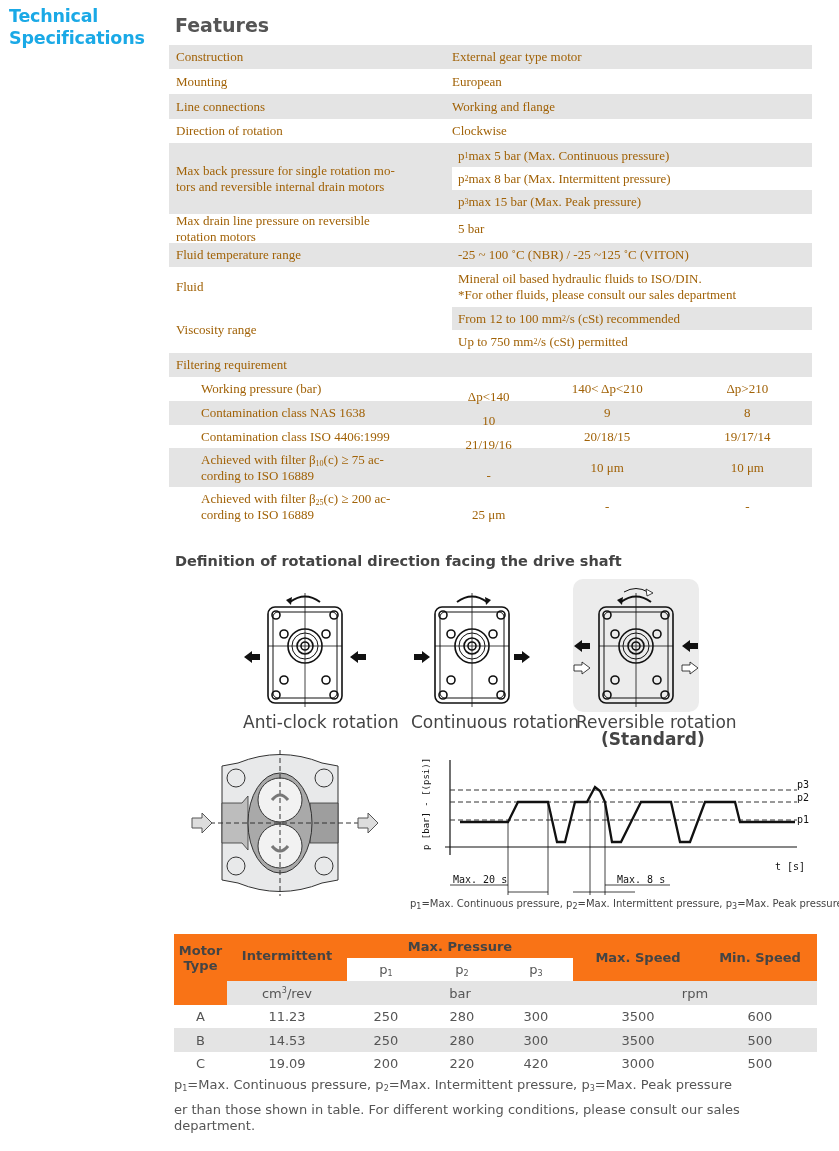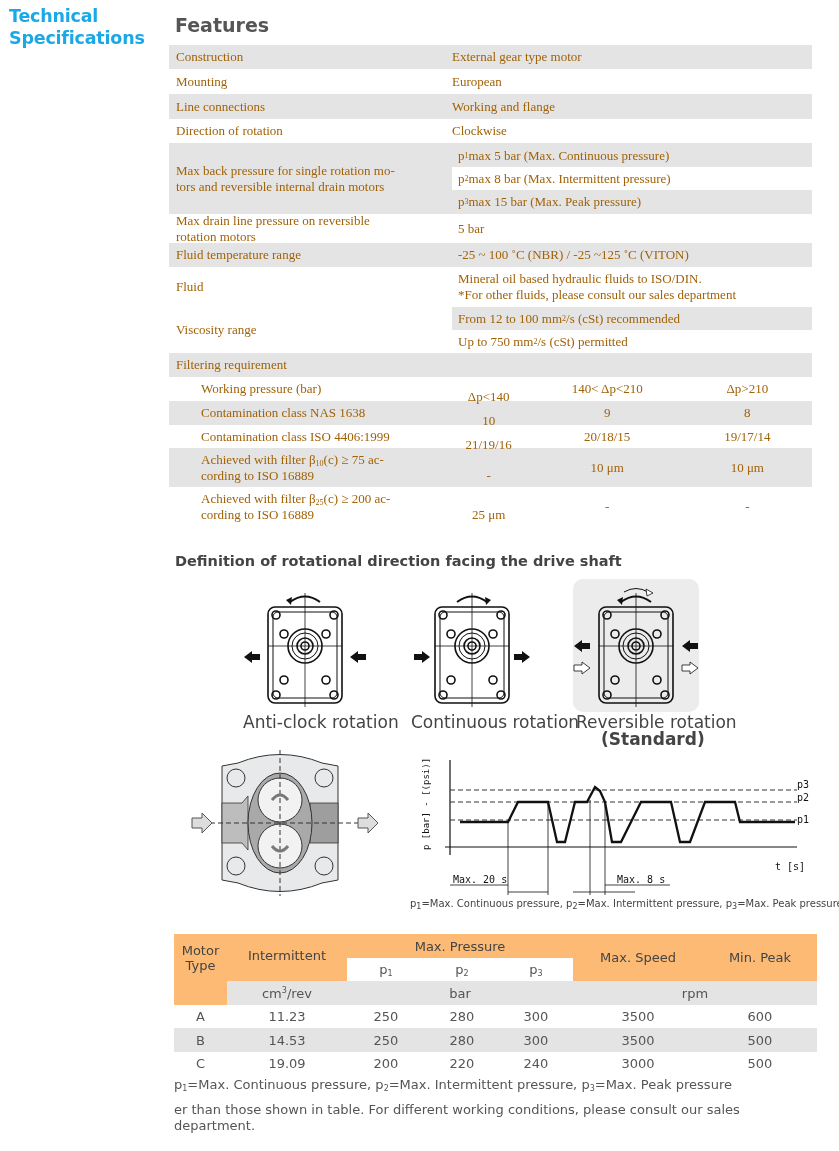--- a/index.html
+++ b/index.html
@@ -20,21 +20,21 @@
   .filter-row .c { text-align: center; }
   .c1 { width: 100px; margin-top: 16px; } .c2 { width: 110px; } .c3 { width: 150px; }
   sub { font-size: 8px; vertical-align: -2px; line-height: 0; }
   sup { font-size: 8px; line-height: 0; }
   .h-def { position: absolute; left: 175px; top: 553px; font-size: 14.5px; font-weight: bold; color: #444; }
   .pump { position: absolute; }
   .pump-label { position: absolute; font-size: 17px; color: #444; text-align: center; white-space: nowrap; }
   .rev-bg { position: absolute; left: 573px; top: 579px; width: 126px; height: 133px; background: #ececec; border-radius: 10px; }
   .mt { position: absolute; left: 174px; top: 934px; width: 643px; font-size: 13px; color: #555; border-collapse: collapse; }
   .mt td, .mt th { padding: 0; text-align: center; font-weight: normal; }
-  .mt .hb { background: #fdba74; font-weight: normal; color: #444; }
+  .mt .hb { background: #f97316; font-weight: bold; color: #444; }
   .note { position: absolute; left: 174px; font-size: 13px; color: #555; line-height: 16px; width: 650px; }
 </style>
 </head>
 <body>
 
 <div class="side-title">
   <div>Technical</div>
   <div>Specifications</div>
 </div>
 
@@ -290,21 +290,21 @@
 <table class="mt">
   <tbody>
       <tr style="height:24px">
     <th class="hb" rowspan="2" style="width:53px">
           <div>Motor</div>
           <div>Type</div>
         </th>
     <th class="hb" rowspan="2" style="width:120px;vertical-align:top;padding-top:14px">Intermittent</th>
     <th class="hb" colspan="3">Max. Pressure</th>
     <th class="hb" rowspan="2" style="width:130px">Max. Speed</th>
-    <th class="hb" rowspan="2">Min. Peak</th>
+    <th class="hb" rowspan="2">Min. Speed</th>
   </tr>
   <tr style="height:23px">
     <th style="width:78px"><span>p</span><sub>1</sub></th>
     <th style="width:74px"><span>p</span><sub>2</sub></th>
     <th style="width:74px"><span>p</span><sub>3</sub></th>
   </tr>
   <tr style="height:24px">
     <td class="hb"></td>
     <td class="g"><span>cm</span><sup>3</sup><span>/rev</span></td>
     <td class="g" colspan="3">bar</td>
@@ -326,21 +326,21 @@
         <td>280</td>
         <td>300</td>
     <td>3500</td>
         <td>500</td>
   </tr>
   <tr style="height:23px">
     <td>C</td>
         <td>19.09</td>
     <td>200</td>
         <td>220</td>
-        <td>240</td>
+        <td>420</td>
     <td>3000</td>
         <td>500</td>
   </tr>
 </tbody>
   </table>
 
 <div class="note" style="top:1077px">p<sub>1</sub><span>=Max. Continuous pressure, p</span><sub>2</sub><span>=Max. Intermittent pressure, p</span><sub>3</sub><span>=Max. Peak pressure</span></div>
 <div class="note" style="top:1102px">
   <div>er than those shown in table. For different working conditions, please consult our sales department.</div>
 </div>

